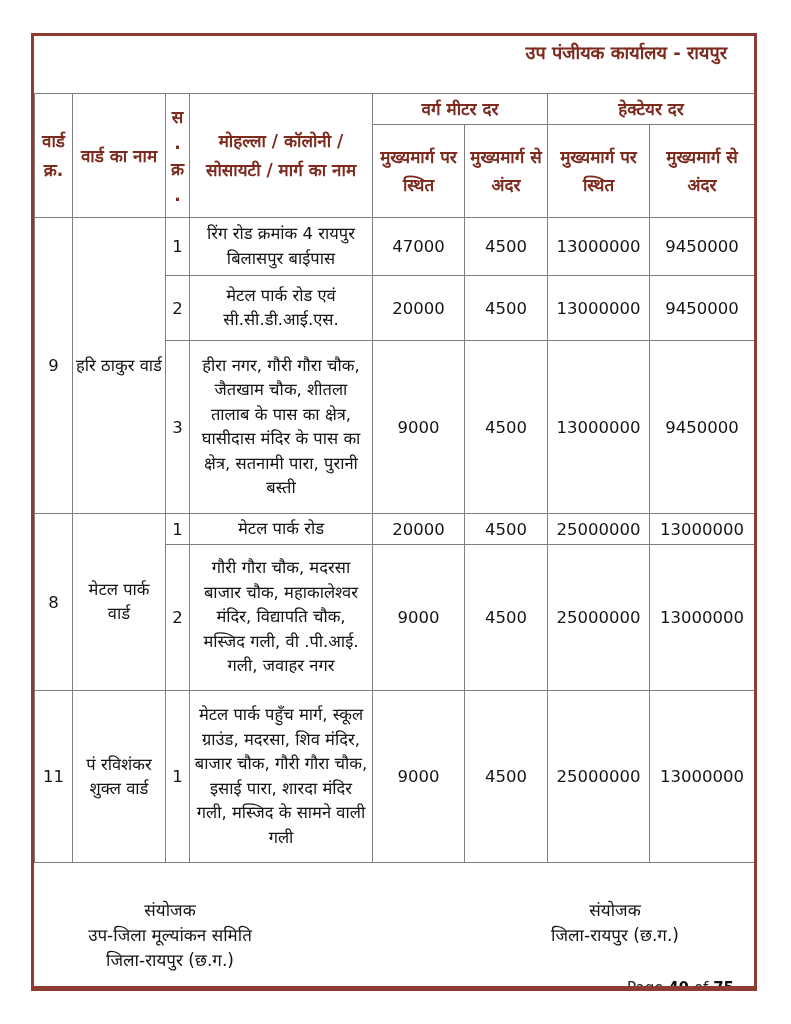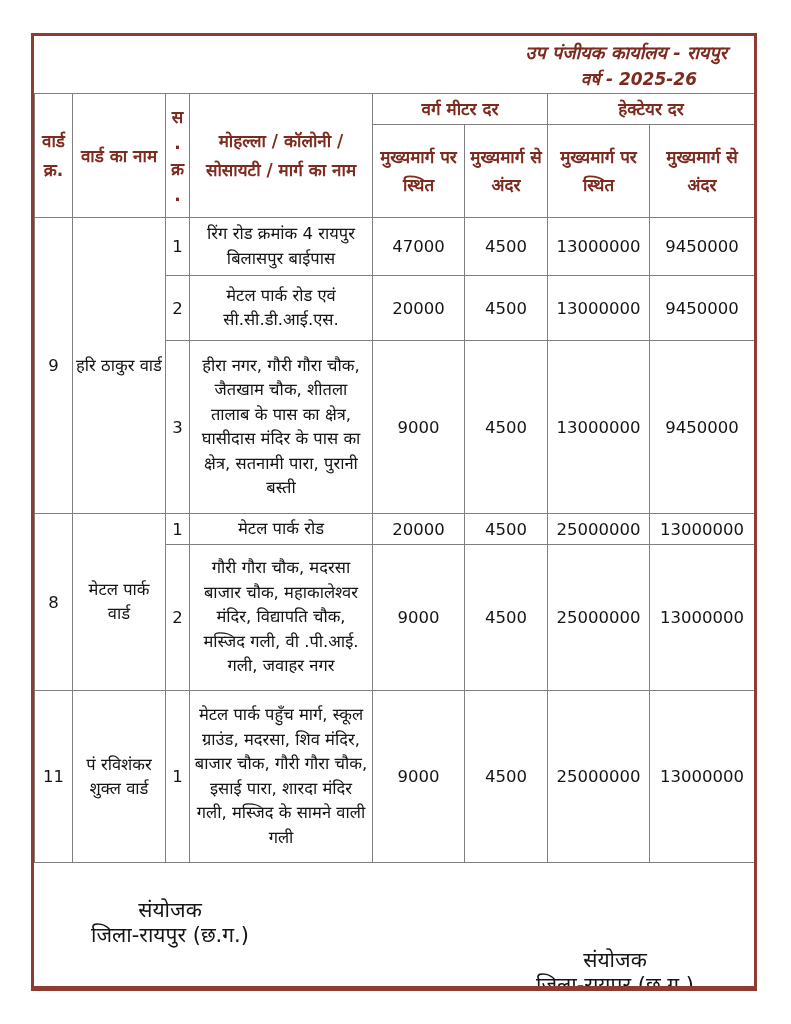--- a/index.html
+++ b/index.html
@@ -6,54 +6,53 @@
   .sheet{
     position:relative;width:791px;height:1024px;background:#ffffff;
     font-family:"DejaVu Sans","Liberation Sans",sans-serif;color:#111;
   }
   .frame{
     position:absolute;left:31px;top:33px;width:726px;height:958px;
     box-sizing:border-box;border:3px solid #8e3b32;border-bottom-width:5px;
     overflow:hidden;background:#ffffff;
   }
   .top-header{height:57px;text-align:right;color:#7d2a1f;font-weight:bold;
-    font-size:18px;line-height:26px;padding-top:4px;box-sizing:border-box;font-style:italic;}
+    font-size:18px;line-height:26px;padding-top:4px;box-sizing:border-box;}
   .th-line1{padding-right:27px;}
   .th-line2{padding-right:57px;font-size:17px;}
   table.rate-table{border-collapse:collapse;table-layout:fixed;width:720px;}
   .rate-table th,.rate-table td{
     border:1px solid #7f7f7f;text-align:center;vertical-align:middle;
     padding:1px 3px;box-sizing:border-box;overflow:hidden;
   }
   .rate-table thead th{color:#7d2a1f;font-weight:bold;font-size:17px;line-height:1.65;}
   .rate-table tbody td{font-size:16.5px;color:#141414;}
   .locality{line-height:24.5px;padding:2px 6px;margin-top:19px;}
   .num{font-size:17px;letter-spacing:0;}
   .serial-vert{display:flex;flex-direction:column;justify-content:space-evenly;
     align-items:center;height:114px;line-height:16px;font-size:17px;}
   .wardname{line-height:24px;margin-left:40px;}
   tr.h29{height:29px;} tr.h93{height:93px;} tr.h58{height:58px;}
   tr.h65{height:65px;} tr.h173{height:173px;} tr.h31{height:31px;}
   tr.h146{height:146px;} tr.h172{height:172px;}
-  .footer{display:flex;margin-top:35px;font-size:21px;line-height:25px;color:#141414;flex-direction:column;}
+  .footer{display:flex;margin-top:35px;font-size:17px;line-height:25px;color:#141414;}
   .f-left{width:272px;text-align:center;}
   .f-right{width:240px;margin-left:auto;margin-right:19px;text-align:center;}
   .page-label{text-align:right;padding-right:20px;font-size:15px;color:#222;
     margin-top:6px;font-family:"DejaVu Sans","Liberation Sans",sans-serif;}
   .page-label b{color:#111;}
 </style>
 </head>
 <body>
 
 <div class="sheet">
   <div class="frame">
 
     <div class="top-header">
       <div class="th-line1">उप पंजीयक कार्यालय - रायपुर</div>
-      <div class="th-line2">वर्ष - 2025-26</div>
     </div>
 
     <table class="rate-table">
       <colgroup>
         <col style="width:38px">
           <col style="width:93px">
           <col style="width:24px">
           <col style="width:183px">
         <col style="width:92px">
           <col style="width:83px">
@@ -140,20 +139,21 @@
           <td class="num">4500</td>
           <td class="num">25000000</td>
           <td class="num">13000000</td>
         </tr>
       </tbody>
     </table>
 
     <div class="footer">
       <div class="f-left">
         <div>संयोजक</div>
+        <div>उप-जिला मूल्यांकन समिति</div>
         <div>जिला-रायपुर (छ.ग.)</div>
       </div>
       <div class="f-right">
         <div>संयोजक</div>
         <div>जिला-रायपुर (छ.ग.)</div>
       </div>
     </div>
 
     <div class="page-label">
       <span>Page</span>

